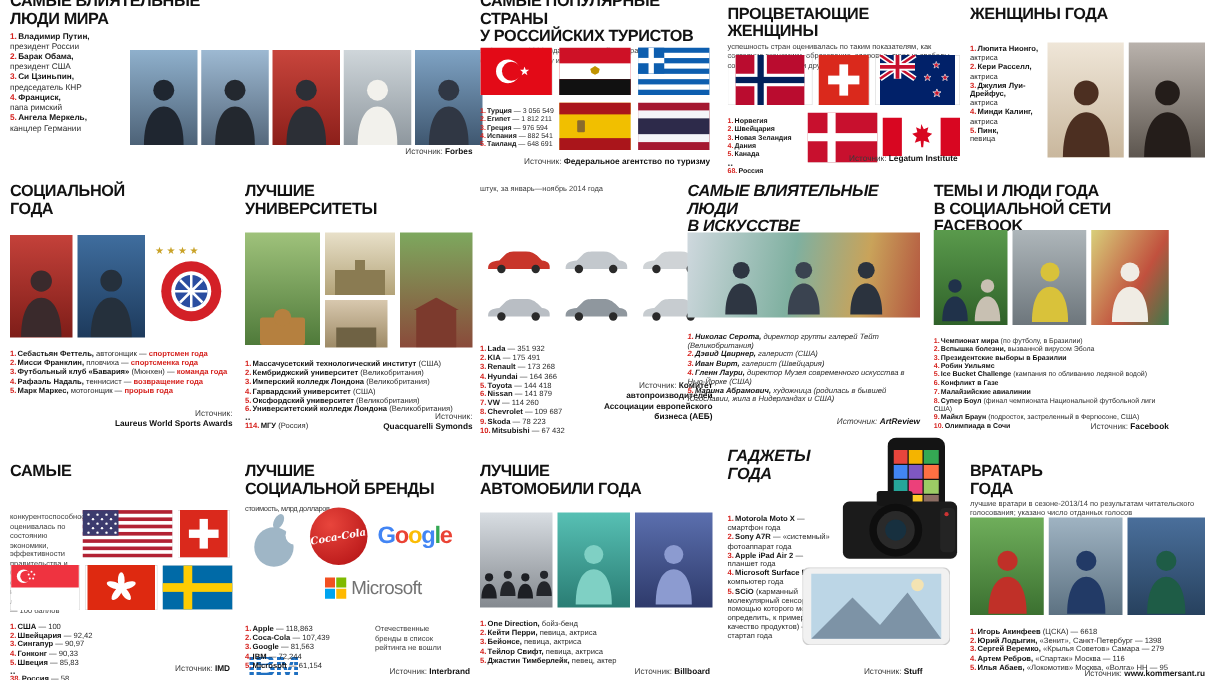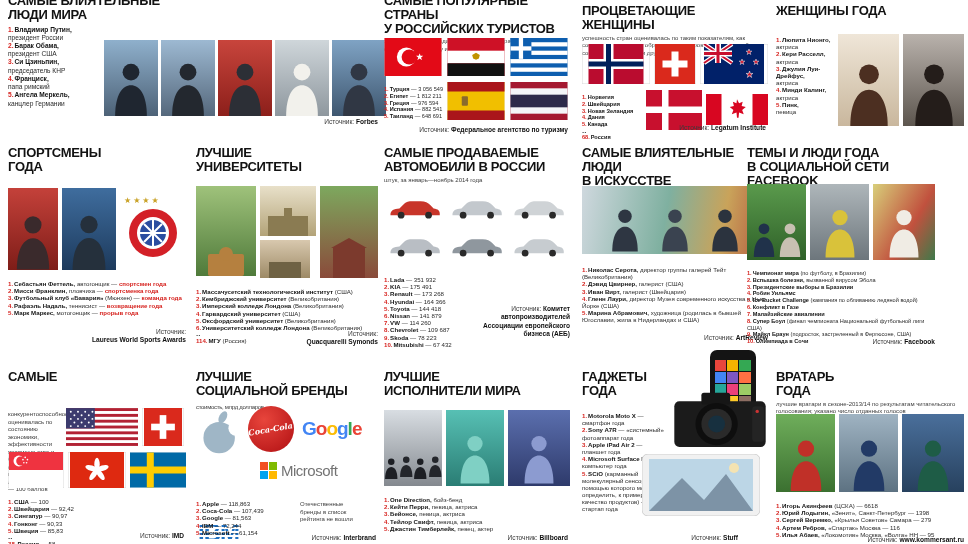--- a/index.html
+++ b/index.html
@@ -218,21 +218,21 @@
         </svg>
       </div>
     <div class="ph" style="left:127px;top:40px;width:61px;height:92px;background:linear-gradient(#b9b2ac,#5d564f);">
         <svg width="46" height="66" fill="#241d1a">
           <use href="#person"></use>
         </svg>
       </div>
   </section>
 
   <section class="panel" style="left:8px;top:146px;width:178px;height:200px;">
-    <h2 class="title"><span>СПОРТСМЕНЫ</span><br><span>ГОДА</span></h2>
+    <h2 class="title"><span>СОЦИАЛЬНОЙ</span><br><span>ГОДА</span></h2>
     <div class="ph" style="left:0;top:42px;width:50px;height:82px;background:linear-gradient(#c4413a,#7e1d18);">
         <svg width="38" height="58" fill="#3a2a2c">
           <use href="#person"></use>
         </svg>
       </div>
     <div class="ph" style="left:54px;top:42px;width:54px;height:82px;background:linear-gradient(#3f6d9e,#1d3a5c);">
         <svg width="40" height="58" fill="#25303c">
           <use href="#person"></use>
         </svg>
       </div>
@@ -287,21 +287,20 @@
         <div class="item"><span class="it-n">6.</span><span class="it-b">Университетский колледж Лондона</span> <span class="it-t">(Великобритания)</span> </div>
         <div class="item">  
           <span class="it-e">..</span>
         </div>
         <div class="item"><span class="it-n">114.</span><span class="it-b">МГУ</span> <span class="it-t">(Россия)</span> </div>
       </div>
     <div class="src" style="right:0;bottom:0;width:110px;"><span>Источник:</span><br><span class="src-n">Quacquarelli Symonds</span></div>
   </section>
 
   <section class="panel" style="left:384px;top:146px;width:186px;height:200px;">
-    <h2 class="title"><span>САМЫЕ ПРОДАВАЕМЫЕ</span><br><span>АВТОМОБИЛИ В РОССИИ</span></h2>
     <div class="sub">штук, за январь—ноябрь 2014 года</div>
     <svg class="abs" style="left:2px;top:48px;" width="56" height="30" viewBox="0 0 100 40" fill="#c8352a">
         <use href="#car-sil"></use>
       </svg>
     <svg class="abs" style="left:64px;top:48px;" width="56" height="30" viewBox="0 0 100 40" fill="#c3c8cd">
         <use href="#car-sil"></use>
       </svg>
     <svg class="abs" style="left:126px;top:48px;" width="56" height="30" viewBox="0 0 100 40" fill="#cfd3d6">
         <use href="#car-sil"></use>
       </svg>
@@ -322,21 +321,21 @@
         <div class="item"><span class="it-n">5.</span><span class="it-b">Toyota</span> <span class="it-t">— 144 418</span> </div>
         <div class="item"><span class="it-n">6.</span><span class="it-b">Nissan</span> <span class="it-t">— 141 879</span> </div>
         <div class="item"><span class="it-n">7.</span><span class="it-b">VW</span> <span class="it-t">— 114 260</span> </div>
         <div class="item"><span class="it-n">8.</span><span class="it-b">Chevrolet</span> <span class="it-t">— 109 687</span> </div>
         <div class="item"><span class="it-n">9.</span><span class="it-b">Skoda</span> <span class="it-t">— 78 223</span> </div>
         <div class="item"><span class="it-n">10.</span><span class="it-b">Mitsubishi</span> <span class="it-t">— 67 432</span> </div>
       </div>
     <div class="src" style="right:0;bottom:8px;width:105px;"><span>Источник:</span> <span class="src-n">Комитет автопроизводителей Ассоциации европейского бизнеса (АЕБ)</span></div>
   </section>
 
-  <section class="panel" style="left:582px;top:146px;width:186px;height:200px;">
+  <section class="panel" style="left:550px;top:146px;width:186px;height:200px;font-style:italic;">
     <h2 class="title"><span>САМЫЕ ВЛИЯТЕЛЬНЫЕ ЛЮДИ</span><br><span>В ИСКУССТВЕ</span></h2>
     <div class="ph" style="left:0;top:40px;width:186px;height:68px;background:linear-gradient(100deg,#cfd8de,#7fb0a0 45%,#c9a35a 75%,#b3543f);">
       <svg width="30" height="50" fill="#2e3642" style="margin:0 10px;">
           <use href="#person"></use>
         </svg>
       <svg width="30" height="50" fill="#3a4350" style="margin:0 10px;">
           <use href="#person"></use>
         </svg>
       <svg width="30" height="50" fill="#2b333e" style="margin:0 10px;">
           <use href="#person"></use>
@@ -498,21 +497,21 @@
         <div class="item"><span class="it-n">2.</span><span class="it-b">Coca-Cola</span> <span class="it-t">— 107,439</span> </div>
         <div class="item"><span class="it-n">3.</span><span class="it-b">Google</span> <span class="it-t">— 81,563</span> </div>
         <div class="item"><span class="it-n">4.</span><span class="it-b">IBM</span> <span class="it-t">— 72,244</span> </div>
         <div class="item"><span class="it-n">5.</span><span class="it-b">Microsoft</span> <span class="it-t">— 61,154</span> </div>
       </div>
     <div class="sub abs" style="left:104px;top:148px;width:62px;">Отечественные бренды в список рейтинга не вошли</div>
     <div class="src" style="right:2px;bottom:2px;"><span>Источник:</span> <span class="src-n">Interbrand</span></div>
   </section>
 
   <section class="panel" style="left:384px;top:350px;width:186px;height:194px;">
-    <h2 class="title" style="margin-top:20px;"><span>ЛУЧШИЕ</span><br><span>ИСПОЛНИТЕЛИ МИРА</span></h2>
+    <h2 class="title" style="margin-top:20px;"><span>ЛУЧШИЕ</span><br><span>АВТОМОБИЛИ ГОДА</span></h2>
     <div class="ph" style="left:0;top:60px;width:58px;height:76px;background:linear-gradient(#d8dde2,#84898f);">
       <svg width="15" height="36" fill="#1d1f24">
           <use href="#person"></use>
         </svg>
         <svg width="15" height="40" fill="#24262b">
           <use href="#person"></use>
         </svg>
         <svg width="15" height="36" fill="#1d1f24">
           <use href="#person"></use>
         </svg>
@@ -534,21 +533,21 @@
         <div class="item"><span class="it-n">1.</span><span class="it-b">One Direction,</span> <span class="it-t">бойз-бенд</span> </div>
         <div class="item"><span class="it-n">2.</span><span class="it-b">Кейти Перри,</span> <span class="it-t">певица, актриса</span> </div>
         <div class="item"><span class="it-n">3.</span><span class="it-b">Бейонсе,</span> <span class="it-t">певица, актриса</span> </div>
         <div class="item"><span class="it-n">4.</span><span class="it-b">Тейлор Свифт,</span> <span class="it-t">певица, актриса</span> </div>
         <div class="item"><span class="it-n">5.</span><span class="it-b">Джастин Тимберлейк,</span> <span class="it-t">певец, актер</span> </div>
       </div>
     <div class="src" style="right:2px;bottom:2px;"><span>Источник:</span> <span class="src-n">Billboard</span></div>
   </section>
 
   <section class="panel" style="left:582px;top:350px;width:186px;height:194px;">
-    <h2 class="title" style="margin-top:20px;"><span>ГАДЖЕТЫ</span><br><span>ГОДА</span></h2>
+    <h2 class="title" style="margin-top:8px;font-style:italic;"><span>ГАДЖЕТЫ</span><br><span>ГОДА</span></h2>
     <div class="list list-sm abs" style="left:0;top:58px;width:84px;">
         <div class="item"><span class="it-n">1.</span><span class="it-b">Motorola Moto X</span> <span class="it-t">— смартфон года</span> </div>
         <div class="item"><span class="it-n">2.</span><span class="it-b">Sony A7R</span> <span class="it-t">— «системный» фотоаппарат года</span> </div>
         <div class="item"><span class="it-n">3.</span><span class="it-b">Apple iPad Air 2</span> <span class="it-t">— планшет года</span> </div>
         <div class="item"><span class="it-n">4.</span><span class="it-b">Microsoft Surface Pro 3</span> <span class="it-t">— компьютер года</span> </div>
         <div class="item"><span class="it-n">5.</span><span class="it-b">SCiO</span> <span class="it-t">(карманный молекулярный сенсор, с помощью которого можно определить, к примеру, качество продуктов) — стартап года</span> </div>
       </div>
 
     <svg class="abs" style="left:128px;top:0;" width="46" height="92" viewBox="0 0 46 92">
         <rect width="46" height="92" rx="7" fill="#141414"></rect>

